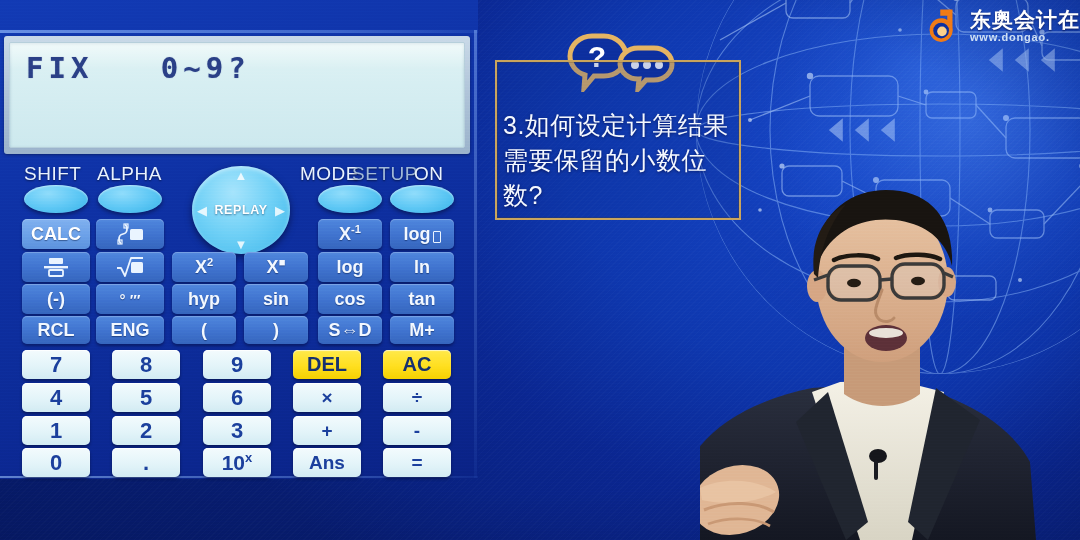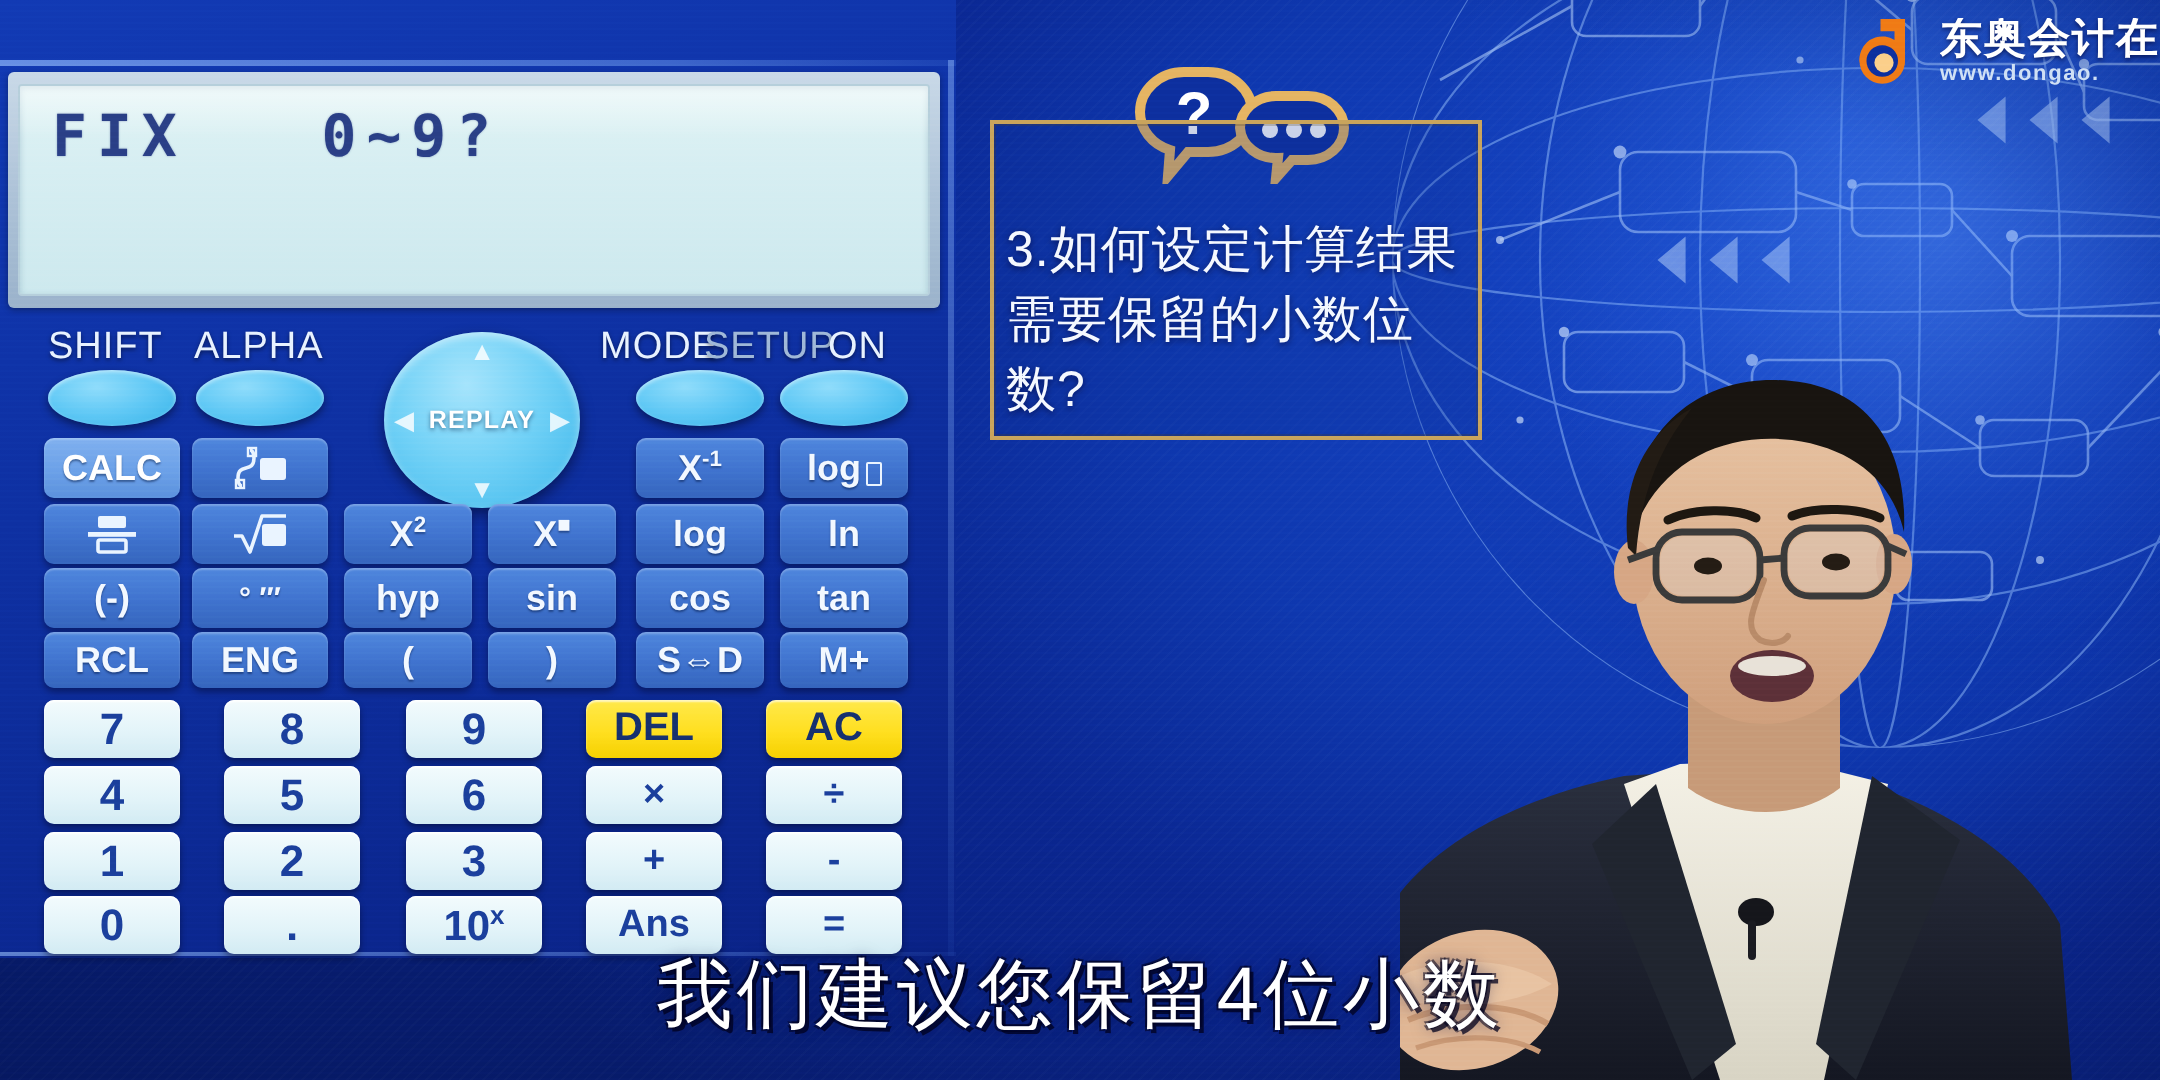--- a/index.html
+++ b/index.html
@@ -620,15 +620,14 @@
     <div class="key key-op" style="left:293px; top:448px; width:68px; height:29px;">
       <span>Ans</span>
     </div>
     <div class="key key-op" style="left:383px; top:448px; width:68px; height:29px;">
       <span>=</span>
     </div>
   </div>
 
   <div class="bg-scan"></div>
 
-  <div class="subtitle">我们建议您保留4位小数</div>
 
 </div>
 
 </body></html>

